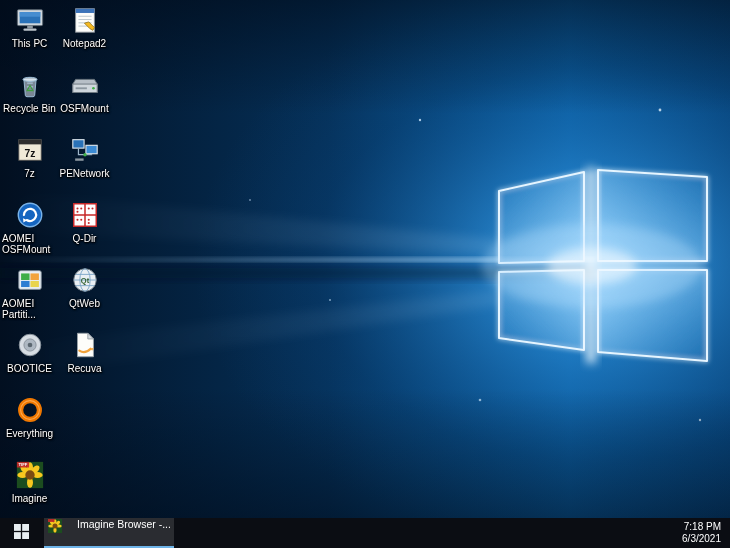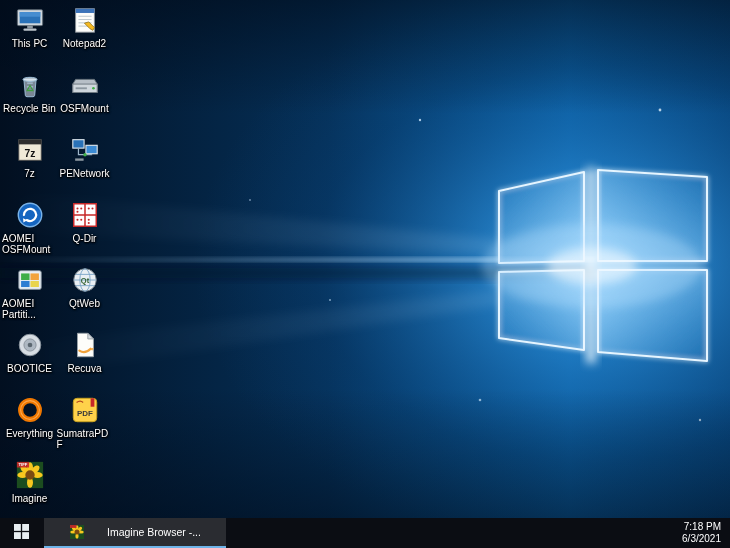--- a/index.html
+++ b/index.html
@@ -16,21 +16,21 @@
   .ic{width:30px;height:30px;display:block;flex:0 0 auto}
   .ic svg{width:30px;height:30px;display:block}
   .lbl{margin-top:3px;font-size:10px;line-height:11px;color:#fff;
        max-width:56px;word-wrap:break-word;
        text-shadow:1px 1px 2px #000,0 0 3px #000,0 1px 1px #000}
 
   
   .taskbar{position:absolute;left:0;bottom:0;width:730px;height:30px;background:#0b0d13;
            display:flex;align-items:stretch;z-index:5}
   .start{width:42px;border:0;background:transparent;display:flex;align-items:center;justify-content:center;cursor:pointer}
-  .task-btn{display:flex;align-items:center;gap:22px;margin-left:2px;padding:0 25px;
+  .task-btn{display:flex;gap:14px;margin-left:2px;padding:0 3px;
             background:rgba(255,255,255,0.13);border-bottom:2px solid #6db3e8;
             color:#fff;font-size:10.5px;white-space:nowrap;cursor:pointer}
   .task-btn .t-ic{width:16px;height:16px}
   .task-btn .t-ic svg{width:16px;height:16px;display:block}
   .clock{margin-left:auto;padding:3px 9px 3px 9px;color:#fff;font-size:10px;line-height:12px;
          text-align:right;cursor:default}
 </style>
 </head>
 <body>
 
@@ -296,31 +296,20 @@
         <svg viewBox="0 0 32 32">
             <path d="M8 3.5 h11 l6 6 v19 h-17 Z" fill="#fdfdfa" stroke="#9aa2a9"></path>
             <path d="M19 3.5 v6 h6 Z" fill="#d9dee2" stroke="#9aa2a9"></path>
             <path d="M10 22 q6 4 12 -2" stroke="#f2a33c" stroke-width="2.4" fill="none" stroke-linecap="round"></path>
             <path d="M22 20 l3.4 -1 -1.8 3.1 Z" fill="#f2a33c"></path>
           </svg>
       </span>
       <span class="lbl">Recuva</span>
     </div>
 
-    <div class="cell">
-      <span class="ic">
-        <svg viewBox="0 0 32 32">
-            <rect x="3.5" y="3.5" width="25" height="25" rx="4" fill="#ffd24a" stroke="#caa21e"></rect>
-            <path d="M7 8 q4 -3 7 0" stroke="#b5481f" stroke-width="1.3" fill="none"></path>
-            <rect x="22" y="3.5" width="4" height="9" fill="#c62828"></rect>
-            <text x="16" y="22.5" font-size="8.5" font-weight="bold" fill="#3a3a3a" text-anchor="middle">PDF</text>
-          </svg>
-      </span>
-      <span class="lbl">SumatraPDF</span>
-    </div>
 
   </div>
 
   <div class="taskbar">
     <button class="start">
       <span>
         <svg width="15" height="15" viewBox="0 0 16 16">
             <rect x="0" y="0" width="7.3" height="7.3" fill="#e8eef2"></rect>
             <rect x="8.7" y="0" width="7.3" height="7.3" fill="#e8eef2"></rect>
             <rect x="0" y="8.7" width="7.3" height="7.3" fill="#e8eef2"></rect>

